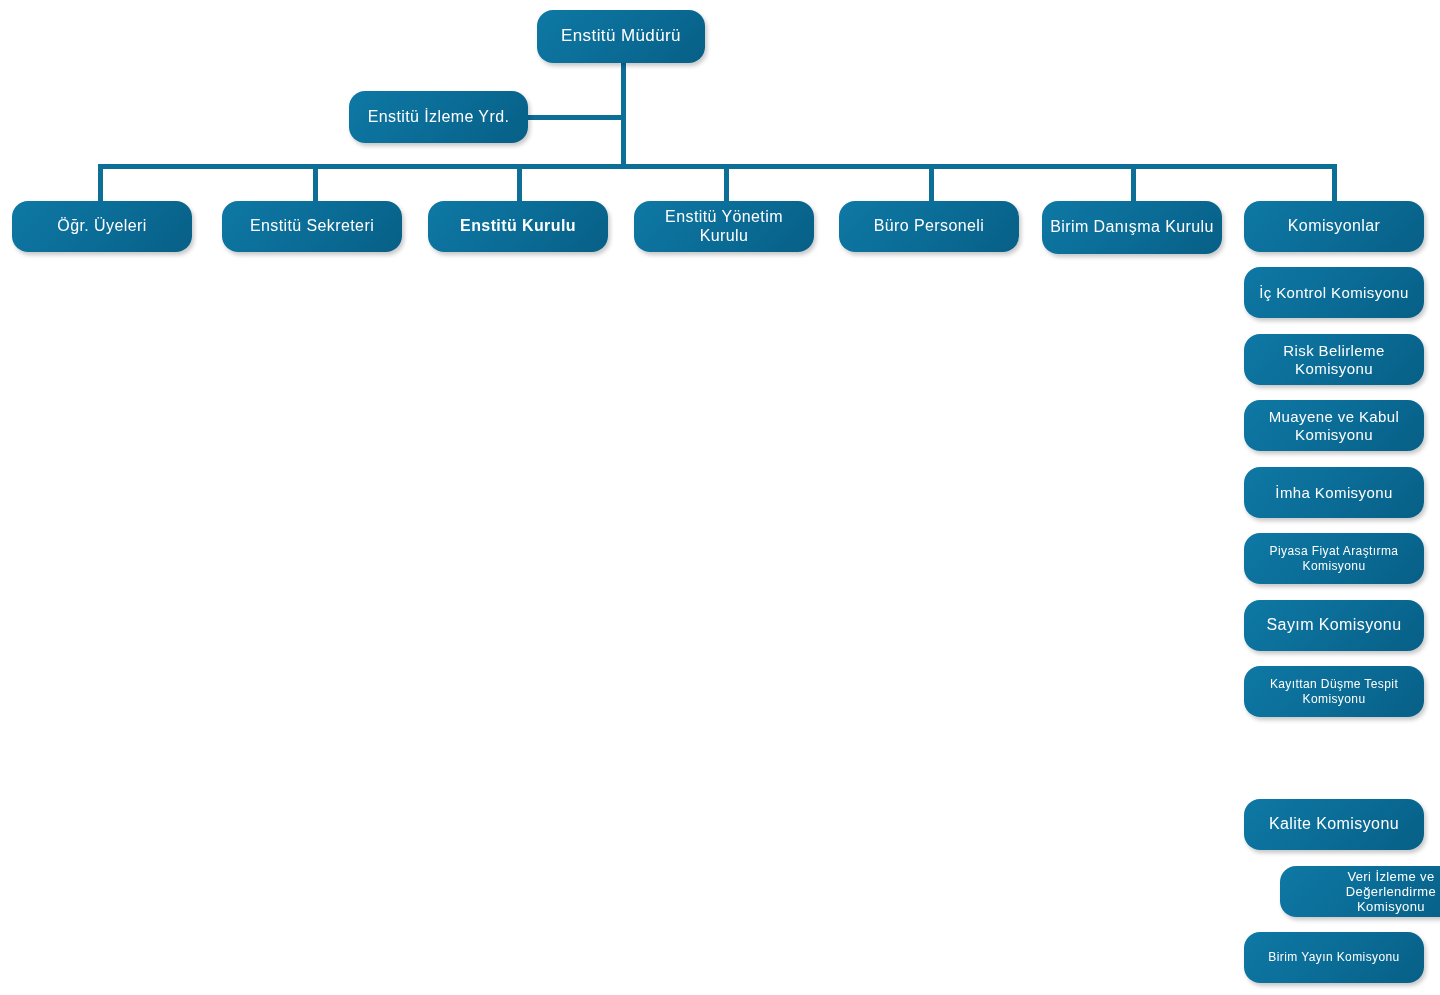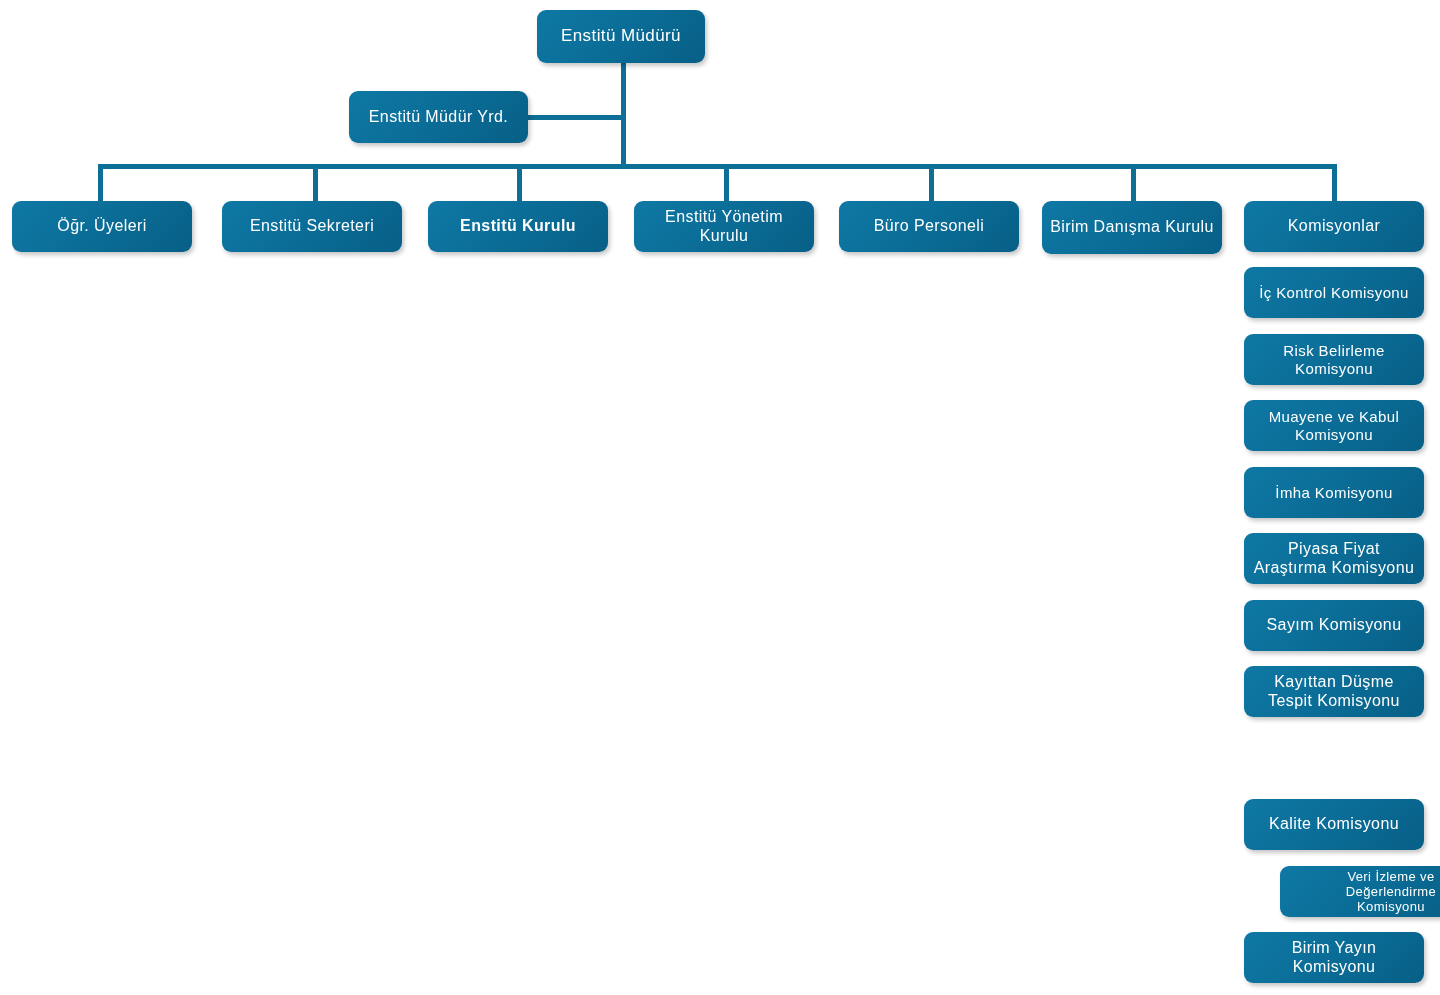--- a/index.html
+++ b/index.html
@@ -19,38 +19,38 @@
     overflow: hidden;
   }
   
   .node {
     position: absolute;
     box-sizing: border-box;
     display: flex;
     align-items: center;
     justify-content: center;
     text-align: center;
-    border-radius: 9px;
+    border-radius: 16px;
     color: #ffffff;
     background: linear-gradient(135deg, #0e78a4 0%, #0b6e98 45%, #075f86 100%);
     box-shadow: 2px 3px 4px rgba(0, 0, 0, 0.22);
     padding: 2px 6px;
     line-height: 1.18;
     letter-spacing: 0.4px;
     font-weight: 400;
     -webkit-font-smoothing: antialiased;
   }
   .node span {
     display: block;
     width: 100%;
   }
   .fs-17 { font-size: 17px; }
   .fs-16 { font-size: 16px; }
   .fs-15 { font-size: 15px; }
-  .fs-14 { font-size: 16px; }
+  .fs-14 { font-size: 12px; }
   .fs-13 { font-size: 13px; }
 
   
   .line {
     position: absolute;
     background: #0d6e96;
   }
   .line-v { width: 5px; }
   .line-h { height: 5px; }
 </style>
@@ -71,21 +71,21 @@
   <div class="line line-v" style="left:724px; top:164px; height:38px;"></div>
   <div class="line line-v" style="left:929px; top:164px; height:38px;"></div>
   <div class="line line-v" style="left:1131px; top:164px; height:38px;"></div>
   <div class="line line-v" style="left:1332px; top:164px; height:38px;"></div>
 
   <div class="node fs-17" style="left:537px; top:10px; width:168px; height:53px;">
     <span>Enstitü Müdürü</span>
   </div>
 
   <div class="node fs-16" style="left:349px; top:91px; width:179px; height:52px;">
-    <span>Enstitü Müdür Yrd.</span>
+    <span>Enstitü İzleme Yrd.</span>
   </div>
 
   <div class="node fs-16" style="left:12px; top:201px; width:180px; height:51px;">
     <span>Öğr. Üyeleri</span>
   </div>
   <div class="node fs-16" style="left:222px; top:201px; width:180px; height:51px;">
     <span>Enstitü Sekreteri</span>
   </div>
   <div class="node fs-16" style="left:428px; top:201px; width:180px; height:51px;font-weight:bold;">
     <span>Enstitü Kurulu</span>

